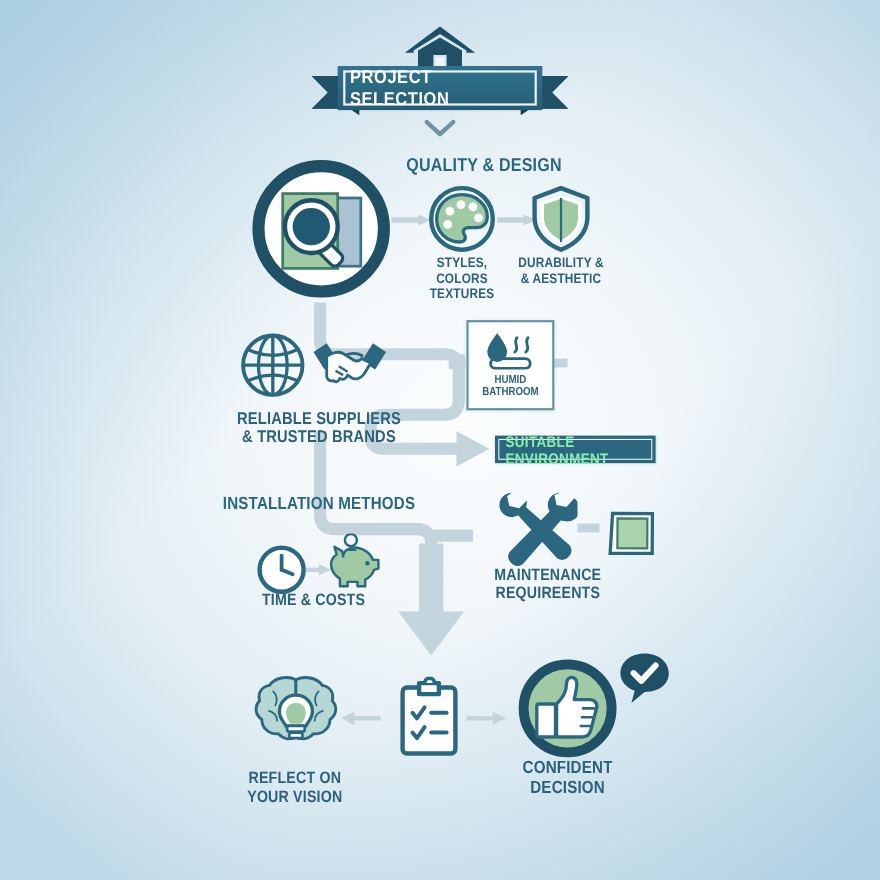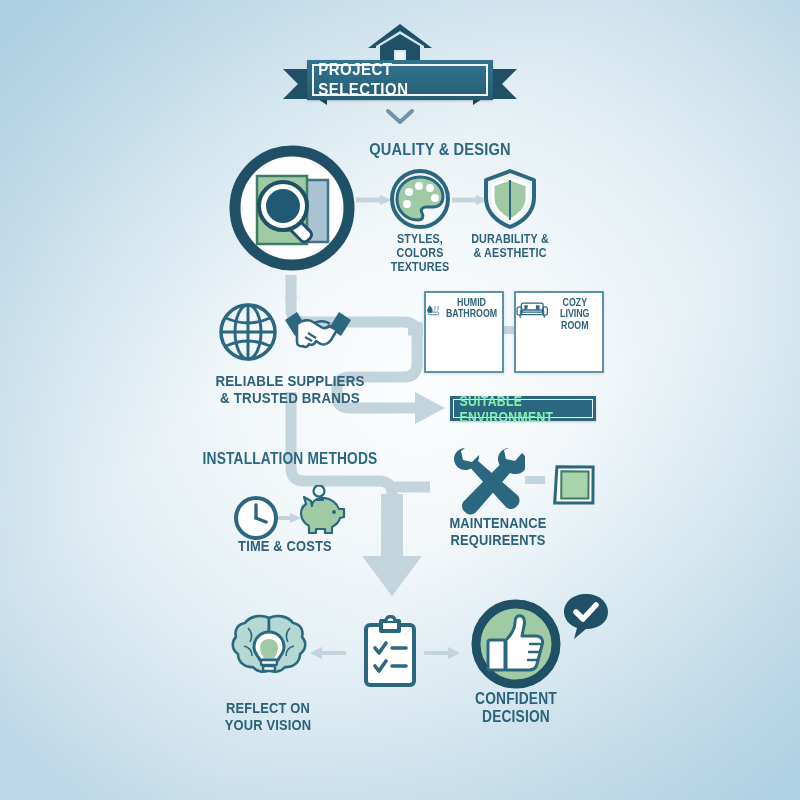--- a/index.html
+++ b/index.html
@@ -82,21 +82,21 @@
     border:1.5px solid rgba(255,255,255,.9);
   }
   .bar span { position:relative; transform: scaleX(.87); font-size:14px; letter-spacing:.4px; }
 
   
   .card {
     position:absolute;
     background:#ffffff;
     border:2px solid #5d93a9;
     box-shadow: 0 1px 3px rgba(40,80,100,.16);
-    display:flex; flex-direction:row; justify-content:center;
+    display:flex; flex-direction:column; align-items:center; justify-content:center;
   }
   .card .cap {
     color:#2b6179; font-weight:bold; text-align:center; line-height:1.08;
     transform: scaleX(.84); text-transform:uppercase;
   }
 </style>
 </head>
 <body>
 
 <div id="canvas">
@@ -226,33 +226,20 @@
       <svg width="50" height="34" viewBox="0 0 50 34">
         <path d="M13 1 C13 1 4 12 4 18 A9 9 0 0 0 22 18 C22 12 13 1 13 1 Z" fill="#2b6880"></path>
         <path d="M29 18 C34 14 27 10 31 5" fill="none" stroke="#2b6880" stroke-width="2.6" stroke-linecap="round"></path>
         <path d="M39 18 C44 14 37 10 41 5" fill="none" stroke="#2b6880" stroke-width="2.6" stroke-linecap="round"></path>
         <rect x="7" y="24" width="36" height="9" rx="4.5" fill="none" stroke="#2b6880" stroke-width="2.6"></rect>
       </svg>
       <div class="cap" style="font-size:10.5px; margin-top:4px;">HUMID
 BATHROOM</div>
     </div>
 
-    <div class="card" style="left:514px; top:291px; width:86px; height:78px;">
-      <svg width="62" height="34" viewBox="0 0 62 34">
-        <rect x="10" y="4" width="42" height="17" rx="4" fill="none" stroke="#2b6880" stroke-width="2.4"></rect>
-        <rect x="2" y="11" width="9" height="16" rx="4" fill="none" stroke="#2b6880" stroke-width="2.4"></rect>
-        <rect x="51" y="11" width="9" height="16" rx="4" fill="none" stroke="#2b6880" stroke-width="2.4"></rect>
-        <rect x="9" y="17" width="44" height="9" rx="3" fill="none" stroke="#2b6880" stroke-width="2.4"></rect>
-        <path d="M16 8 L23 8 L21 16 L16 16 Z" fill="#2b6880"></path>
-        <path d="M38 8 L45 8 L45 16 L38 16 Z" fill="#2b6880"></path>
-        <line x1="8" y1="27" x2="8" y2="32" stroke="#2b6880" stroke-width="2.4"></line>
-        <line x1="54" y1="27" x2="54" y2="32" stroke="#2b6880" stroke-width="2.4"></line>
-      </svg>
-      <div class="cap" style="font-size:10.5px; margin-top:4px;">COZY LIVING ROOM</div>
-    </div>
 
     <div class="bar" style="left:450px; top:396px; width:146px; height:25px;">
       <span>SUITABLE ENVIRONMENT</span>
     </div>
 
     <div class="lbl" style="left:180px; top:450px; width:220px; font-size:16px; color:#2b6880;">INSTALLATION METHODS</div>
 
     <svg class="node" style="left:232px; top:494px;" width="48" height="48" viewBox="0 0 48 48">
       <circle cx="24" cy="24" r="20" fill="#ffffff" stroke="#2b6880" stroke-width="4"></circle>
       <line x1="24" y1="24" x2="24" y2="11" stroke="#2b6880" stroke-width="3.4" stroke-linecap="round"></line>

